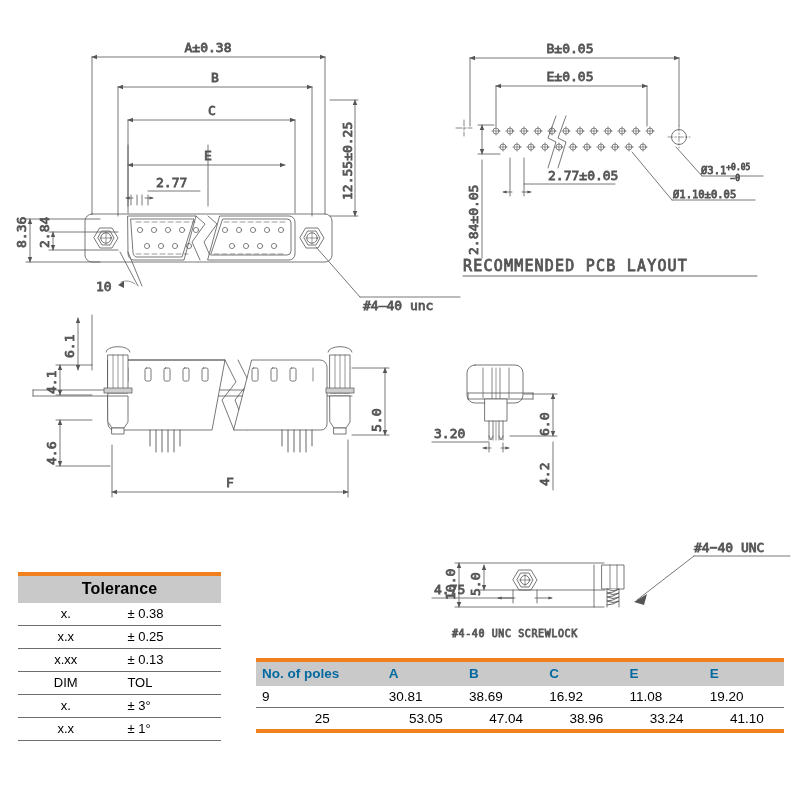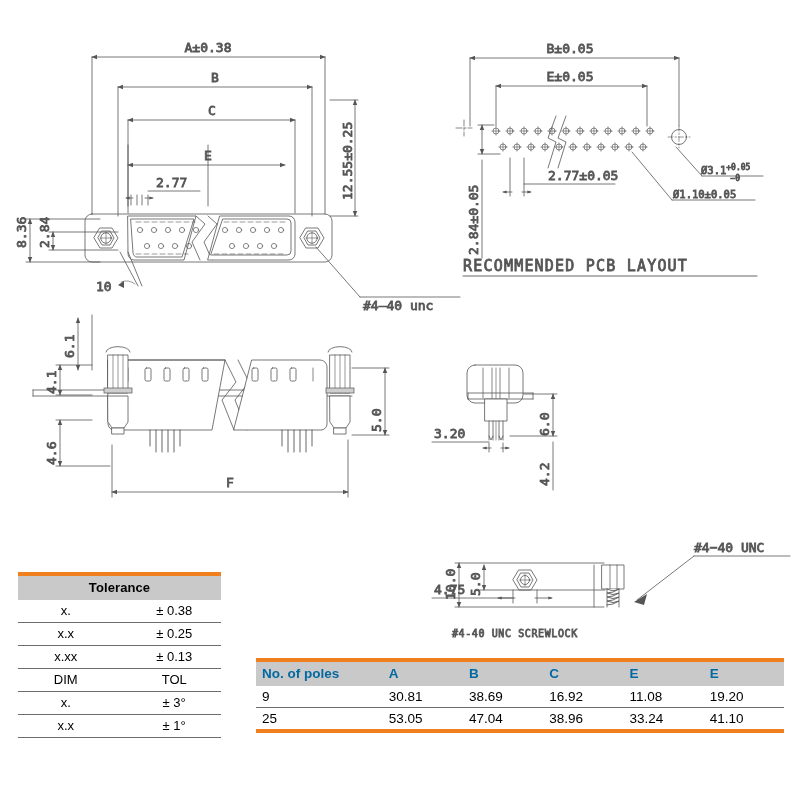--- a/index.html
+++ b/index.html
@@ -16,45 +16,45 @@
   .pcbtitle{font-family:"DejaVu Sans Mono", monospace;font-size:15px;fill:#555;letter-spacing:1.2px;}
   .screwtitle{font-family:"DejaVu Sans Mono", monospace;font-size:10px;fill:#777;letter-spacing:0.6px;}
 
   
   .tbl{position:absolute;border-collapse:collapse;}
   .accent-bar{height:4px;background:#F0801E;}
 
   #tolerance-table{left:18px;top:572px;width:203px;}
   #tolerance-table table{width:100%;border-collapse:collapse;}
   #tolerance-table th{
-    background:#C9C9C9;font-size:13px;font-weight:bold;text-align:center;
+    background:#C9C9C9;font-size:16px;font-weight:bold;text-align:center;
     padding:4px 0 5px 0;letter-spacing:.1px;color:#000;
   }
   #tolerance-table td{
     font-size:13px;padding:3px 0 4px 0;border-bottom:1px solid #6d6d6d;
     color:#000;
   }
   #tolerance-table td.k{width:47%;text-align:center;}
-  #tolerance-table td.v{width:53%;text-align:center;padding-left:14px;margin-top:30px;}
+  #tolerance-table td.v{width:53%;text-align:left;padding-left:14px;margin-top:30px;}
   #tolerance-table tr:last-child td{border-bottom:1px solid #6d6d6d;}
 
   #dimensions-title{
     position:absolute;left:256px;top:630px;font-size:22px;color:#1a1a1a;
     font-family:"Liberation Sans", sans-serif;letter-spacing:.2px;margin-top:36px;
   }
   #dimensions-table{left:256px;top:658px;width:528px;}
   #dimensions-table table{width:100%;border-collapse:collapse;}
   #dimensions-table th{
     background:#C9C9C9;font-size:13.5px;font-weight:bold;text-align:left;
     padding:4px 0 5px 6px;color:#0369a1;
   }
   #dimensions-table td{
     font-size:13.5px;padding:3px 0 3px 6px;border-bottom:1px solid #6d6d6d;color:#000;
   }
-  #dimensions-table tr:last-child td{border-bottom:none;}
+  #dimensions-table tr:last-child td{border-bottom:none;text-align:center;}
   #dimensions-table .botbar{height:4px;background:#F0801E;}
   .colp{width:24%;}
   .colv{width:15.2%;}
 </style>
 </head>
 <body>
 
 <div id="sheet">
 
   <svg class="draw" viewBox="0 0 800 800">

